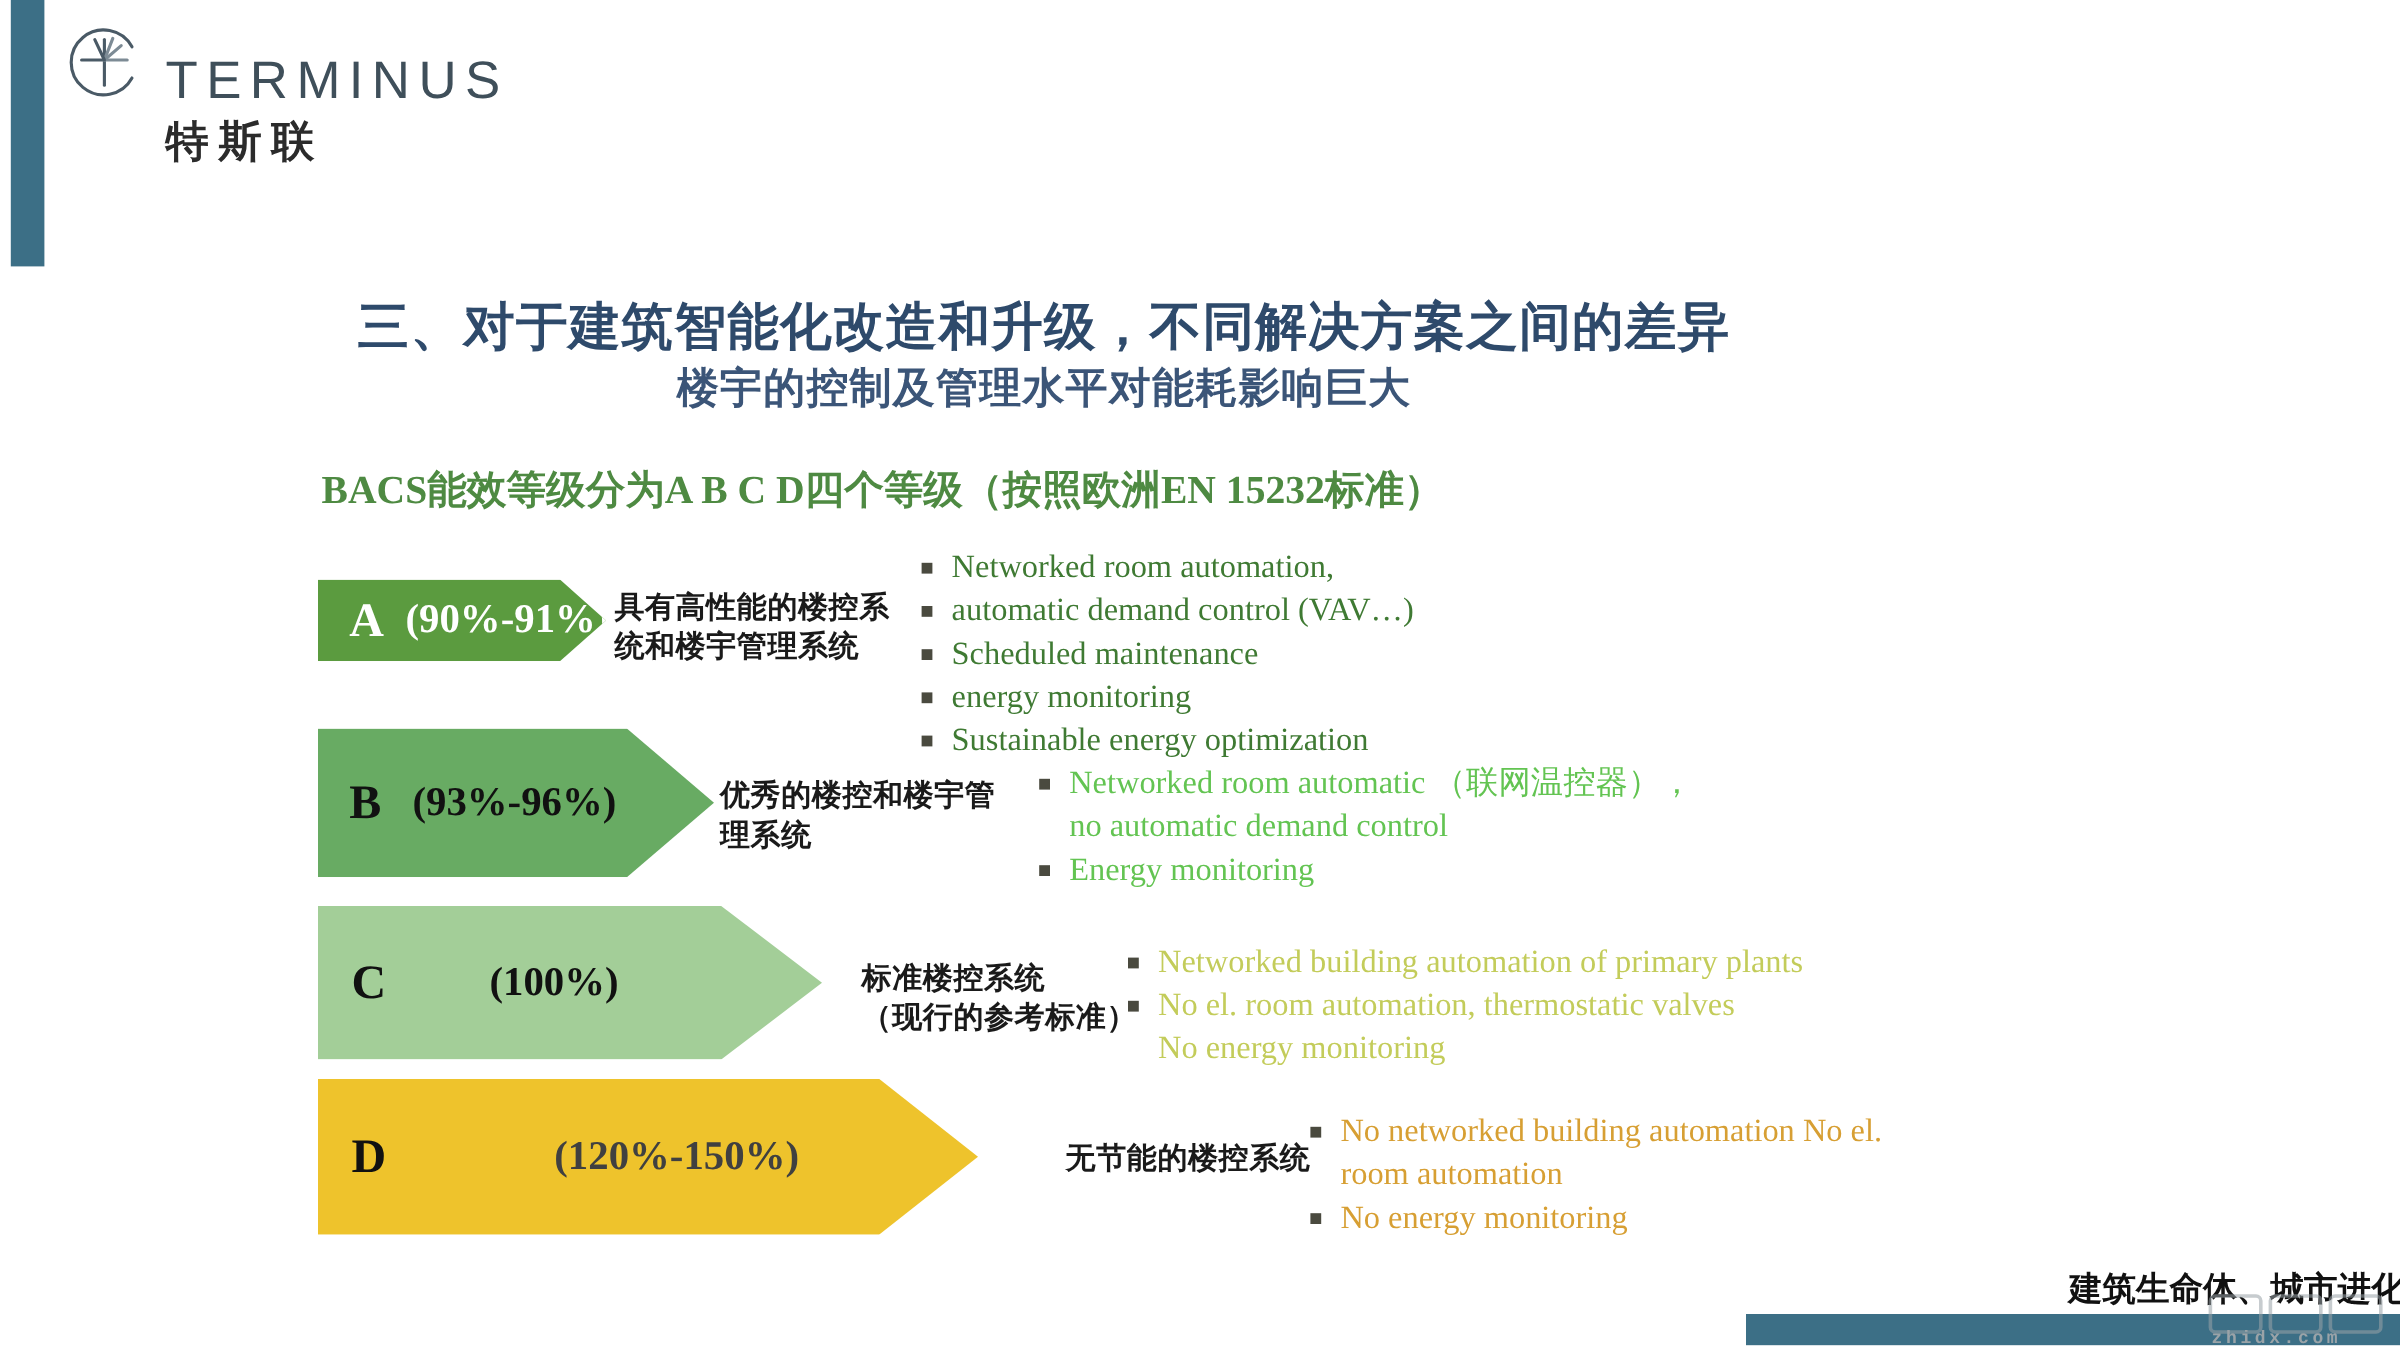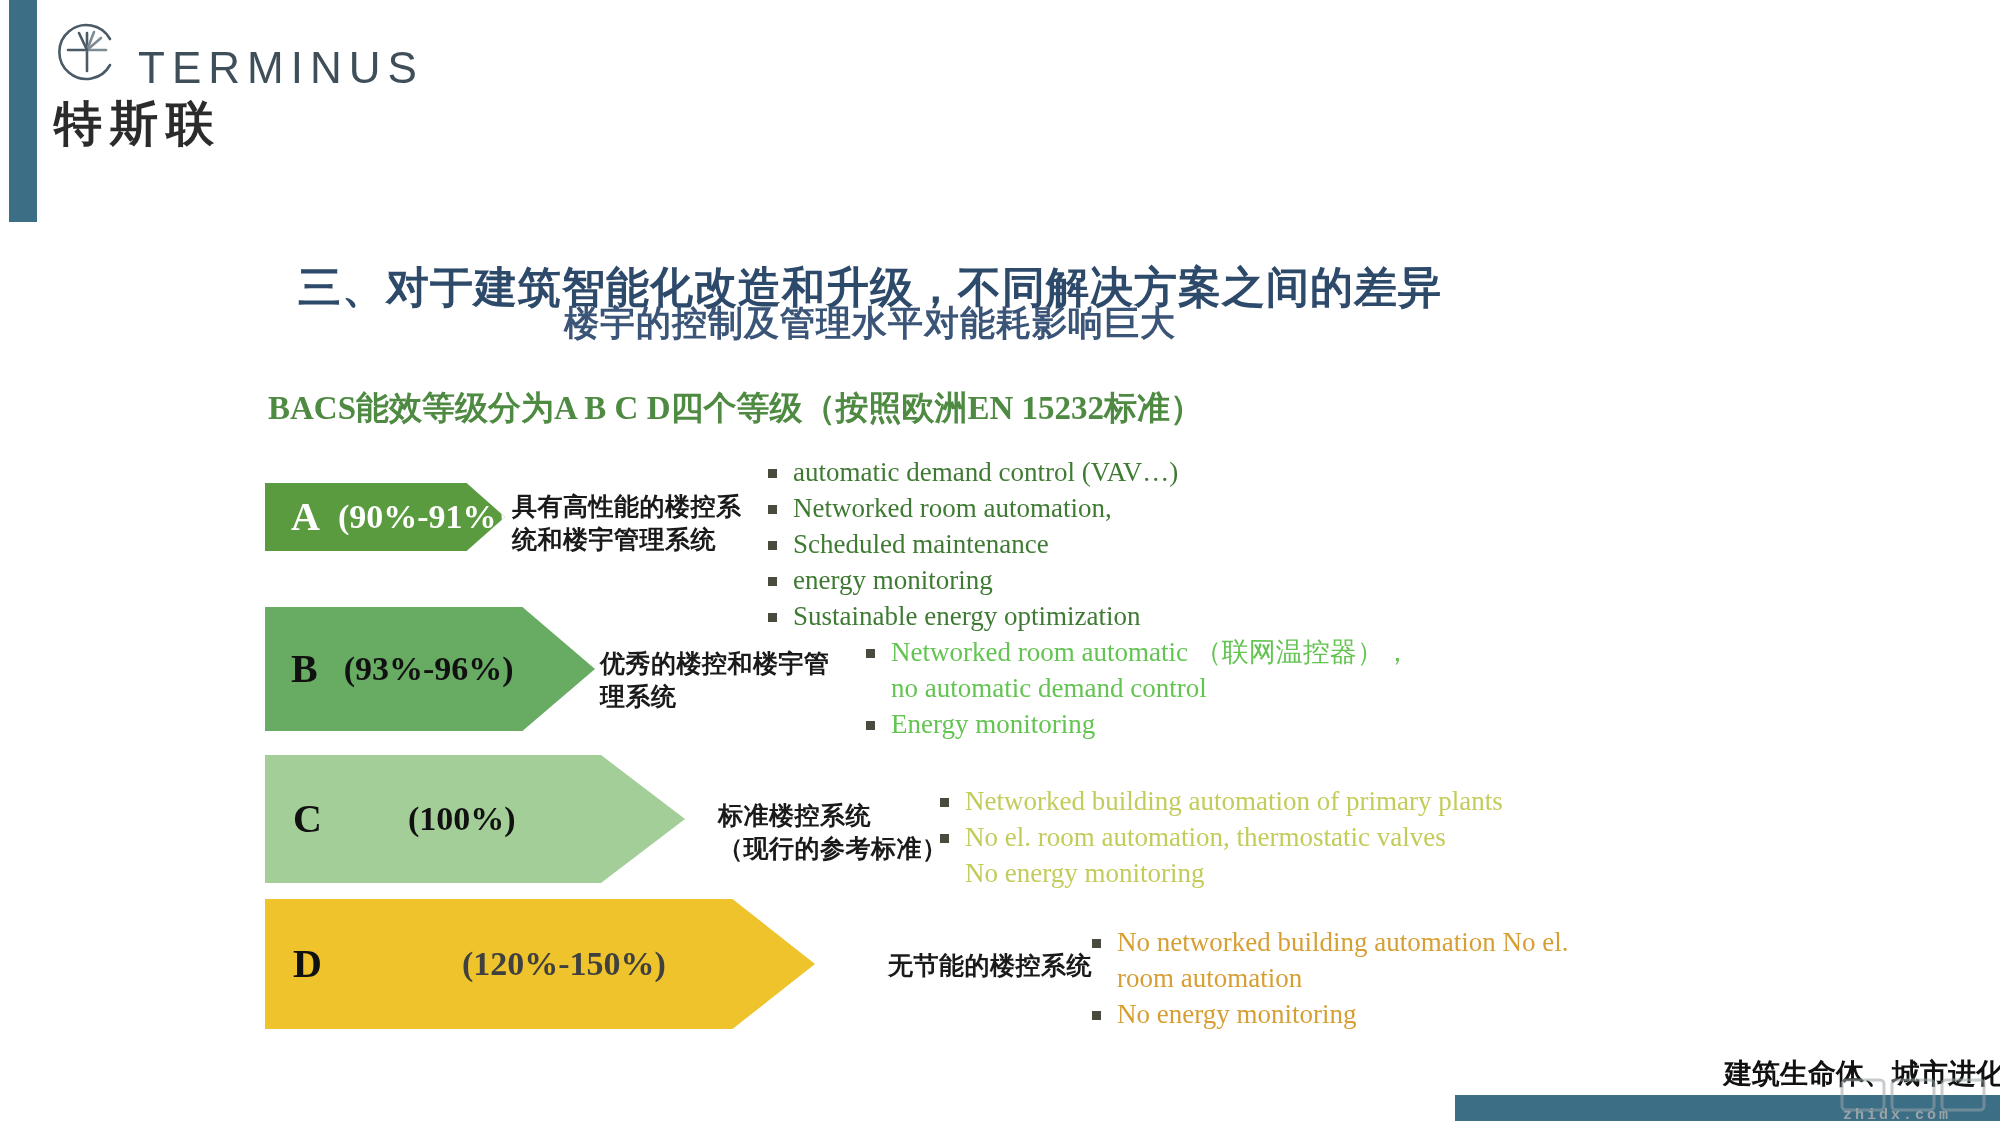--- a/index.html
+++ b/index.html
@@ -46,41 +46,41 @@
   .brand-name {
     font-size: 44px;
     letter-spacing: 7px;
     color: #3f4f5a;
     font-weight: 400;
     line-height: 1;
     white-space: nowrap;
     margin-top: 32px;
   }
   .brand-cn {
+    margin-left: 84px;
     margin-top: 10px;
-    font-size: 48px;
+    font-size: 36px;
     font-weight: 700;
     letter-spacing: 8px;
     color: #2b2b2b;
     line-height: 1;
   }
 
   
   .title-main {
     position: absolute;
     left: 0;
     top: 244px;
     width: 1740px;
     text-align: center;
     font-size: 43px;
     font-weight: 700;
     color: #2e4a6b;
     letter-spacing: 1px;
     white-space: nowrap;
-    margin-top: 15px;
   }
   .title-sub {
     position: absolute;
     left: 0;
     top: 300px;
     width: 1740px;
     text-align: center;
     font-size: 35px;
     font-weight: 700;
     color: #3b5578;
@@ -235,25 +235,25 @@
                 background:#5b9b3f;
                 clip-path: polygon(0 0, 84% 0, 100% 50%, 84% 100%, 0 100%);">
       <span class="arrow-letter" style="color:#ffffff;">A</span>
       <span class="arrow-pct" style="color:#ffffff;">(90%-91%)</span>
     </div>
     <div class="cn-desc" style="left:512px;top:35px;width:230px;">具有高性能的楼控系
 统和楼宇管理系统</div>
     <div class="bullets" style="left:768px;top:0px;color:#3f7a33;">
       <div class="bullet-item">
           <span class="bullet-sq"></span>
+          <span class="bullet-text">Networked room automation,</span>
+        </div>
+      <div class="bullet-item">
+          <span class="bullet-sq"></span>
           <span class="bullet-text">automatic demand control (VAV…)</span>
-        </div>
-      <div class="bullet-item">
-          <span class="bullet-sq"></span>
-          <span class="bullet-text">Networked room automation,</span>
         </div>
       <div class="bullet-item">
           <span class="bullet-sq"></span>
           <span class="bullet-text">Scheduled maintenance</span>
         </div>
       <div class="bullet-item">
           <span class="bullet-sq"></span>
           <span class="bullet-text">energy monitoring</span>
         </div>
       <div class="bullet-item">

